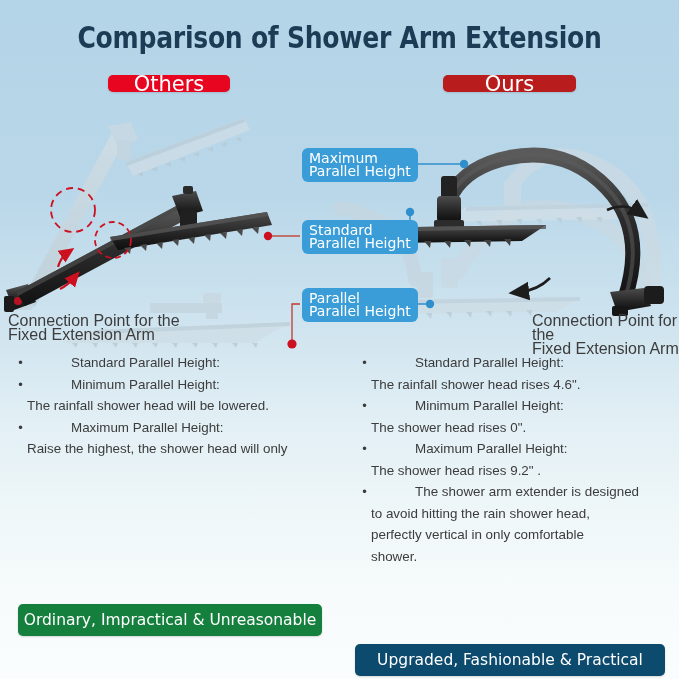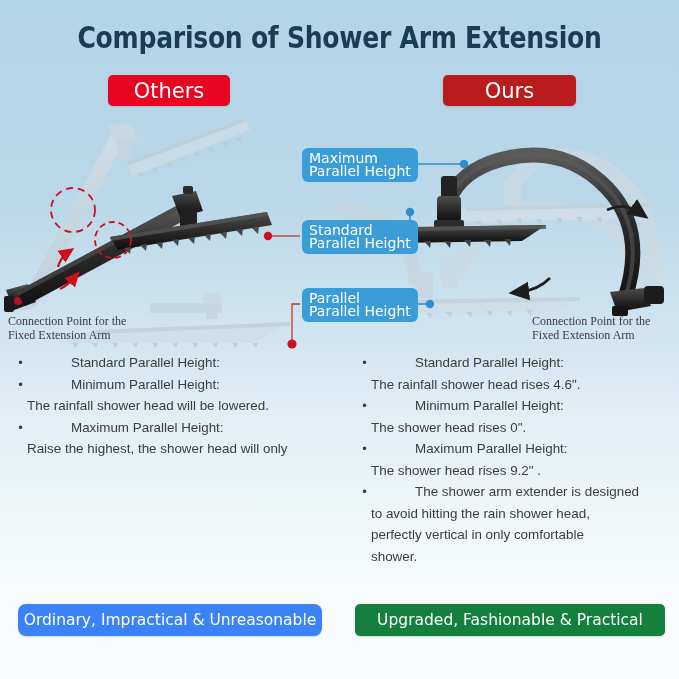--- a/index.html
+++ b/index.html
@@ -22,21 +22,21 @@
     letter-spacing: -0.3px;
     color: #1c3b55;
     font-family: "DejaVu Sans", sans-serif;
     font-stretch: condensed;
     transform: scaleX(0.93);
   }
 
   
   .badge {
     position: absolute;
-    height: 31px;
+    height: 17px;
     border-radius: 5px;
     color: #fff;
     font-size: 21px;
     display: flex;
     align-items: center;
     justify-content: center;
     font-family: "DejaVu Sans", sans-serif;
     box-shadow: 0 1px 2px rgba(0,0,0,0.12);
   }
   .badge-others { left: 108px; top: 75px; width: 122px; background: #e8051f; }
@@ -57,24 +57,24 @@
     font-family: "DejaVu Sans", sans-serif;
     white-space: nowrap;
   }
   .callout-max { left: 302px; top: 148px; }
   .callout-std { left: 302px; top: 220px; }
   .callout-min { left: 302px; top: 288px; }
 
   
   .conn-label {
     position: absolute;
-    font-size: 12px;
+    font-size: 16px;
     line-height: 14px;
     color: #3c3c3c;
-    font-family: Liberation Serif, serif;
+    font-family: Liberation Sans, sans-serif;
   }
   .conn-left  { left: 8px;  top: 314px; text-align: left; }
   .conn-right { left: 532px; top: 314px; text-align: left; }
 
   
   .col { position: absolute; top: 352px; }
   .col-left  { left: 14px;  width: 322px; }
   .col-right { left: 358px; width: 310px; }
 
   .bullet-row {
@@ -106,22 +106,22 @@
     top: 604px;
     border-radius: 5px;
     color: #fff;
     font-size: 15.5px;
     display: flex;
     align-items: center;
     justify-content: center;
     font-family: "DejaVu Sans", sans-serif;
     box-shadow: 0 1px 2px rgba(0,0,0,0.15);
   }
-  .banner-left  { left: 18px;  width: 304px; background: #3b82f6; border-radius: 8px; }
-  .banner-right { left: 355px; width: 310px; background: #15803d; }
+  .banner-left  { left: 18px;  width: 304px; background: #15803d; }
+  .banner-right { left: 355px; width: 310px; background: #0c4a6e; margin-top: 40px; }
 </style>
 </head>
 <body>
 
 <div class="title">Comparison of Shower Arm Extension</div>
 
 <div class="badge badge-others">
   <span>Others</span>
 </div>
 <div class="badge badge-ours">

